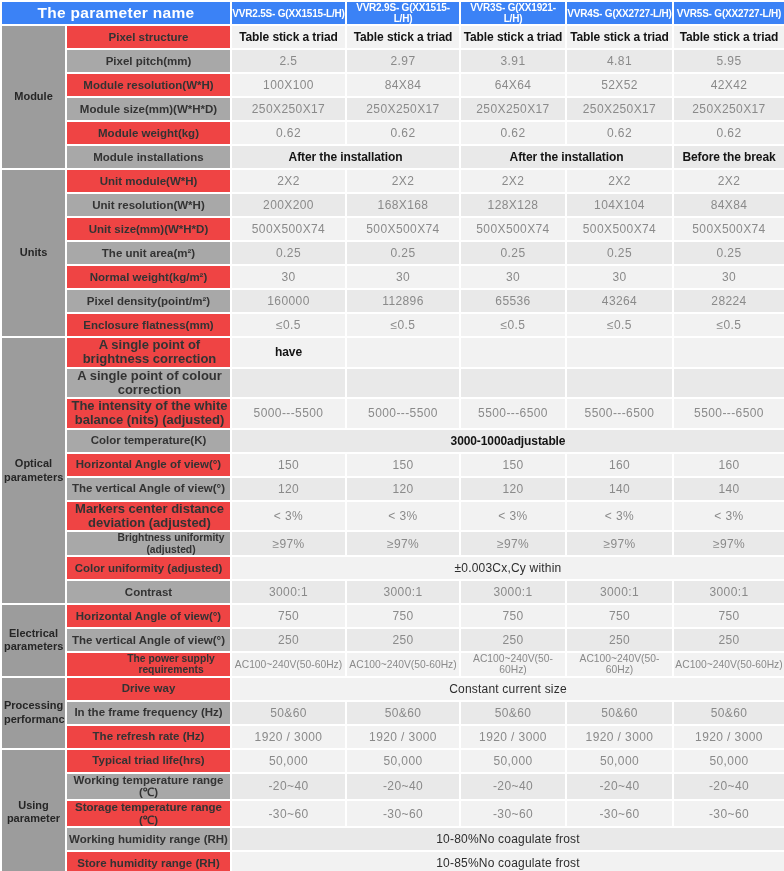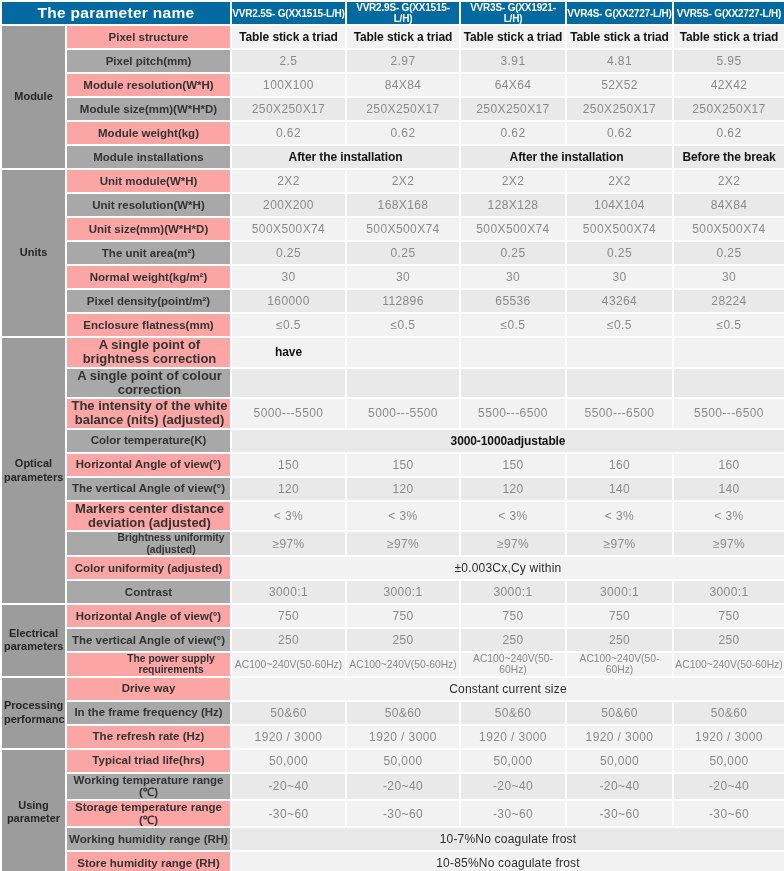--- a/index.html
+++ b/index.html
@@ -1,25 +1,25 @@
 <!DOCTYPE html>
 <html><head>
 <meta charset="utf-8">
 <style>
   html,body{margin:0;padding:0;background:#ffffff;}
   body{width:784px;font-family:"Liberation Sans",sans-serif;}
   table{border-collapse:collapse;table-layout:fixed;width:784px;}
   td{border:2px solid #ffffff;padding:0;text-align:center;vertical-align:middle;overflow:hidden;}
   tr{height:24px;}
   tr.hdr-row{height:22px;}
-  .hdr{background:#0369a1;color:#ffffff;font-weight:bold;}
+  .hdr{background:#3b82f6;color:#ffffff;font-weight:bold;}
   .title{font-size:15.5px;letter-spacing:.3px;}
   .colhead{font-size:10px;letter-spacing:-0.2px;}
   .group{background:#9C9C9C;color:#262626;font-weight:bold;font-size:11px;line-height:1.2;padding:0 2px;}
-  .label{background:#fca5a5;color:#333333;font-weight:bold;font-size:11.5px;line-height:1.1;}
+  .label{background:#ef4444;color:#333333;font-weight:bold;font-size:11.5px;line-height:1.1;}
   tr.alt .label{background:#A8A8A8;}
   .label.small{font-size:13px;text-align:center;padding-left:2px;}
   .label.fit{font-size:10.3px;padding-left:45px;}
   .val{background:#F2F2F2;color:#8a8a8a;font-size:12px;letter-spacing:.4px;}
   tr.alt .val{background:#E9E9E9;}
   .val.b{color:#141414;font-weight:bold;font-size:12px;letter-spacing:-0.1px;}
   .val.d{color:#2d2d2d;font-size:12px;letter-spacing:.2px;}
   .val.sm{font-size:10.3px;letter-spacing:0;}
   .note{height:29px;display:flex;align-items:center;padding-left:9px;font-size:11.5px;font-weight:bold;color:#222222;background:#ffffff;}
 </style>
@@ -289,21 +289,21 @@
         <tr>
           <td class="label">Storage temperature range (℃)</td>
           <td class="val">-30~60</td>
           <td class="val">-30~60</td>
           <td class="val">-30~60</td>
           <td class="val">-30~60</td>
           <td class="val">-30~60</td>
         </tr>
         <tr class="alt">
           <td class="label">Working humidity range (RH)</td>
-          <td class="val d" colspan="5">10-7%No coagulate frost</td>
+          <td class="val d" colspan="5">10-80%No coagulate frost</td>
         </tr>
         <tr>
           <td class="label">Store humidity range (RH)</td>
           <td class="val d" colspan="5">10-85%No coagulate frost</td>
         </tr>
       </tbody>
   </table>
   <div class="note">Note: the parameters can be adjusted according to specific requirements</div>
 </div>
 

